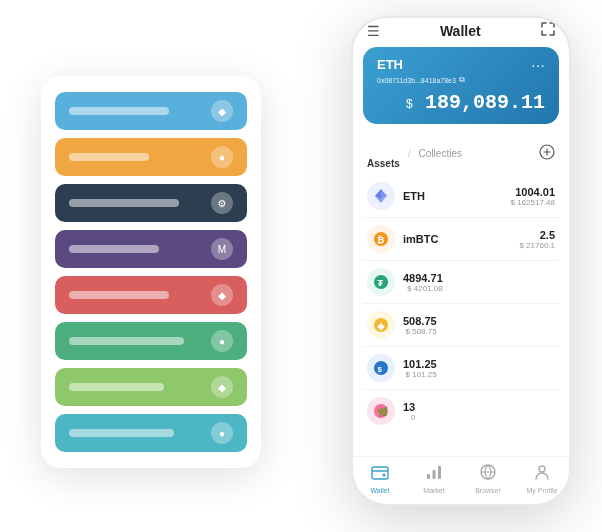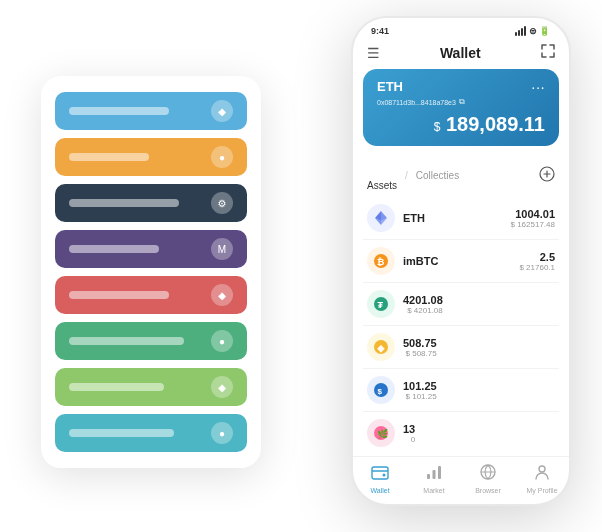--- a/index.html
+++ b/index.html
@@ -168,20 +168,21 @@
     }
 
     .eth-address-copy {
       font-size: 8px;
     }
 
     .eth-balance {
       font-size: 20px;
       font-weight: 700;
       text-align: right;
+      font-family: Liberation Mono, monospace;
     }
 
     .eth-balance-prefix {
       font-size: 12px;
       font-weight: 400;
     }
 
     
     .assets-header {
       display: flex;
@@ -192,21 +193,21 @@
 
     .assets-tabs {
       display: flex;
       gap: 8px;
       align-items: center;
       font-size: 10px;
     }
 
     .tab-active {
       color: #333;
-      font-weight: 400;
+      font-weight: 700;
       margin-top: 20px;
     }
 
     .tab-divider {
       color: #ccc;
       font-size: 10px;
     }
 
     .tab-inactive {
       color: #999;
@@ -375,33 +376,20 @@
       <div class="card-item-icon">◆</div>
     </div>
     <div class="card-item card-teal">
       <div class="card-item-text" style="width:105px"></div>
       <div class="card-item-icon">●</div>
     </div>
   </div>
 
   <div class="phone">
 
-    <div class="phone-status-bar">
-      <span>9:41</span>
-      <div class="status-right">
-        <div class="signal-bars">
-          <span></span>
-            <span></span>
-            <span></span>
-            <span></span>
-        </div>
-        <span class="wifi-icon">⊜</span>
-        <span class="battery-icon">🔋</span>
-      </div>
-    </div>
 
     <div class="phone-header">
       <span class="hamburger-icon">☰</span>
       <span class="header-title">Wallet</span>
       <span class="expand-icon">
         <svg width="14" height="14" viewBox="0 0 14 14" fill="none">
           <path d="M1 5V1h4M9 1h4v4M13 9v4h-4M5 13H1V9" stroke="#555" stroke-width="1.5" stroke-linecap="round" stroke-linejoin="round"></path>
         </svg>
       </span>
     </div>
@@ -472,21 +460,21 @@
       </div>
 
       <div class="asset-row">
         <div class="asset-logo logo-usdt">
           <svg width="16" height="16" viewBox="0 0 16 16">
               <circle cx="8" cy="8" r="7" fill="#26A17B"></circle>
               <text x="4.5" y="12" font-size="9" fill="white" font-weight="bold">₮</text>
             </svg>
         </div>
         <div class="asset-values">
-          <div class="asset-amount">4201.08</div>
+          <div class="asset-amount">4894.71</div>
           <div class="asset-usd">$ 4201.08</div>
         </div>
       </div>
 
       <div class="asset-row">
         <div class="asset-logo logo-dai">
           <svg width="16" height="16" viewBox="0 0 16 16">
               <circle cx="8" cy="8" r="7" fill="#F4B731"></circle>
               <text x="4.5" y="12" font-size="9" fill="white" font-weight="bold">◈</text>
             </svg>

